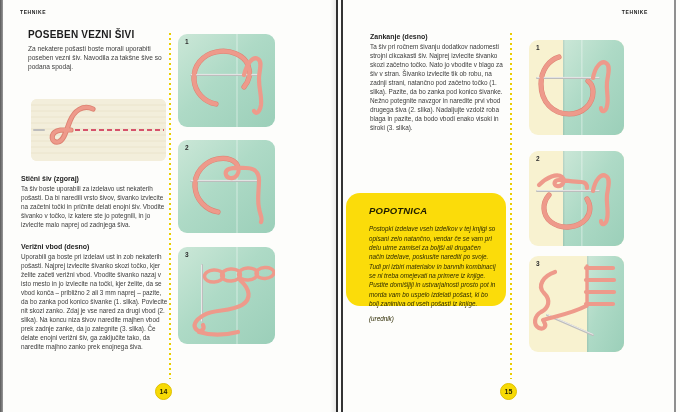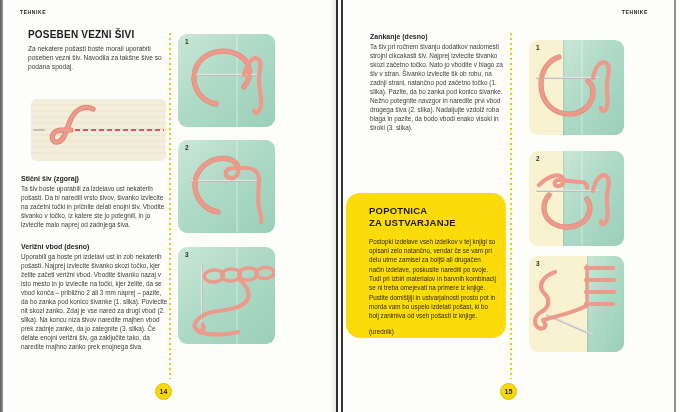--- a/index.html
+++ b/index.html
@@ -135,24 +135,23 @@
     <path d="M 21,85 C 34,89 48,88 60,85" class="thr"></path>
   </svg>
   <span class="fig-num">3</span>
 </div>
 
 <div class="abs runhead" style="left:610px;top:9px;width:38px;text-align:right;">TEHNIKE</div>
 
 <div class="abs sec-head" style="left:370px;top:33px;">Zankanje (desno)</div>
 <div class="abs sec-body" style="left:370px;top:43px;width:137px;">Ta šiv pri ročnem šivanju dodatkov nadomesti strojni cikcakasti šiv. Najprej izvlecite šivanko skozi začetno točko. Nato jo vbodite v blago za šiv v stran. Šivanko izvlecite tik ob robu, na zadnji strani, natančno pod začetno točko (1. slika). Pazite, da bo zanka pod konico šivanke. Nežno potegnite navzgor in naredite prvi vbod drugega šiva (2. slika). Nadaljujte vzdolž roba blaga in pazite, da bodo vbodi enako visoki in široki (3. slika).</div>
 
-<div class="abs callout" style="left:346px;top:193px;width:160px;height:145px;">
+<div class="abs callout" style="left:346px;top:193px;width:160px;height:113px;font-style:italic;">
   <div class="callout-title">
     <div>POPOTNICA</div>
-    <div>ZA USTVARJANJE</div>
   </div>
   <div class="callout-body">Postopki izdelave vseh izdelkov v tej knjigi so opisani zelo natančno, vendar če se vam pri delu utrne zamisel za boljši ali drugačen način izdelave, poskusite narediti po svoje. Tudi pri izbiri materialov in barvnih kombinacij se ni treba omejevati na primere iz knjige. Pustite domišljiji in ustvarjalnosti prosto pot in morda vam bo uspelo izdelati pošast, ki bo bolj zanimiva od vseh pošasti iz knjige.</div>
   <div class="callout-sig">(urednik)</div>
 </div>
 
 <div class="abs dotline" style="left:510px;top:33px;height:346px;"></div>
 <div class="abs pagenum" style="left:500px;top:383px;">
     <span>15</span>
   </div>
 

